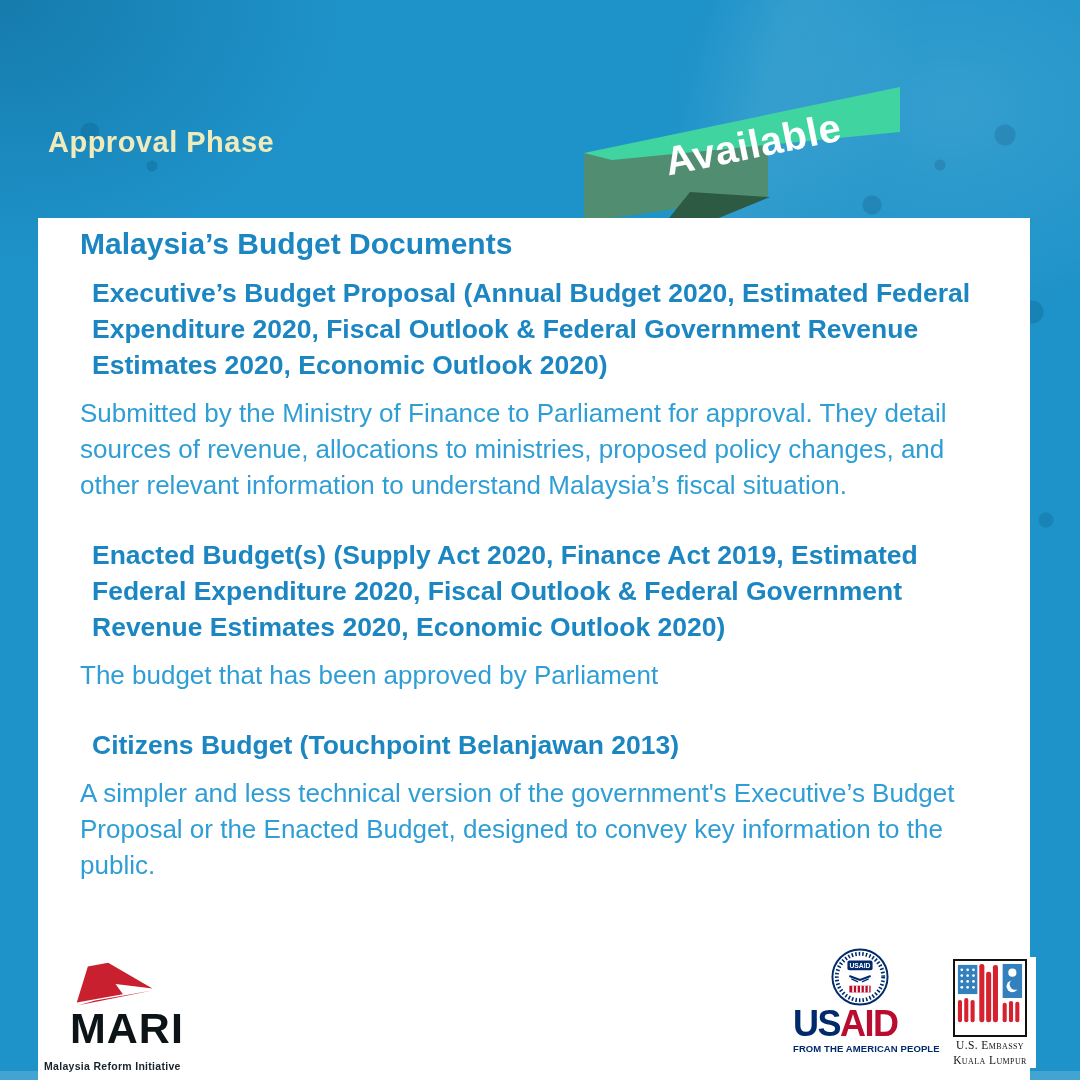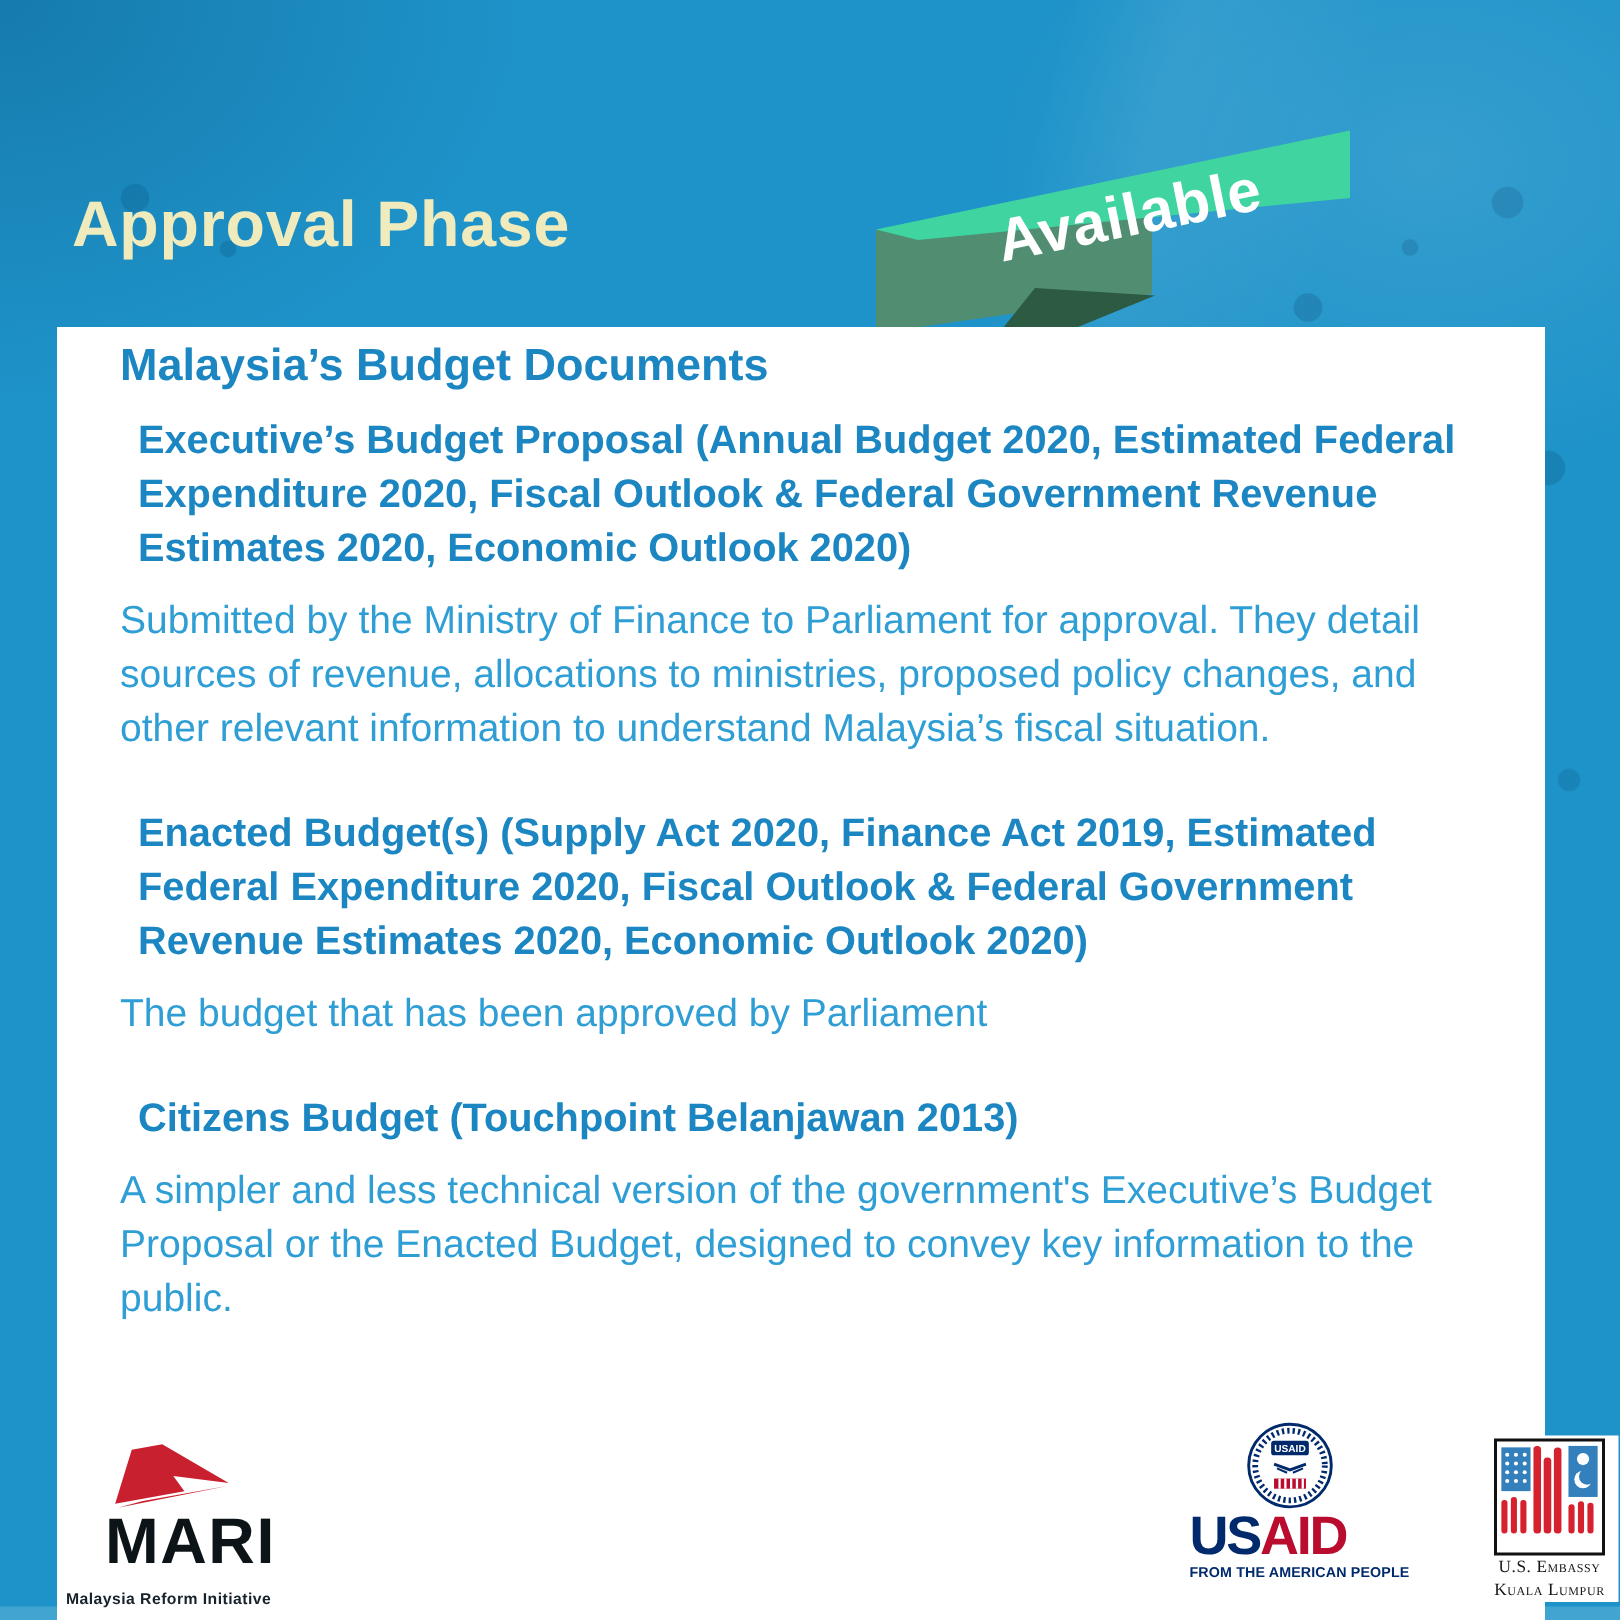--- a/index.html
+++ b/index.html
@@ -32,21 +32,21 @@
   }
   .bottom-strip{position:absolute;left:0;bottom:0;width:100%;height:9px;background:rgba(255,255,255,.16);}
 
   
   .ideas{position:absolute;left:36px;top:26px;color:#fff;}
   .ideas-row{display:flex;align-items:flex-start;gap:10px;}
   .ideas-word{font-family:"Liberation Serif",serif;font-size:47px;line-height:47px;letter-spacing:4px;font-weight:400;}
   .ideas-tagline{font-size:9px;font-weight:bold;letter-spacing:.25px;margin-top:6px;}
 
   
-  .page-title{position:absolute;left:48px;top:126px;font-size:43px;font-weight:bold;color:#f0ebbd;letter-spacing:.5px;}
+  .page-title{position:absolute;left:48px;top:126px;font-size:29px;font-weight:bold;color:#f0ebbd;letter-spacing:.5px;}
 
   
   .ribbon-svg{position:absolute;left:572px;top:80px;}
   .ribbon-label{
     position:absolute;left:610px;top:122px;width:286px;text-align:center;
     font-size:40px;font-weight:bold;color:#ffffff;letter-spacing:.5px;
     transform:rotate(-11.5deg);transform-origin:center center;
   }
 
   
@@ -64,21 +64,21 @@
   .mari-funding{font-size:8.5px;color:#55718b;margin-top:13px;letter-spacing:.2px;padding-left:36px;}
 
   
   .usaid{position:absolute;left:793px;top:948px;width:134px;text-align:left;}
   .usaid-seal{display:block;margin:0 auto;}
   .usaid-word{font-size:36px;font-weight:bold;letter-spacing:-1.5px;line-height:32px;margin-top:2px;}
   .usaid-us{color:#002a6c;} .usaid-aid{color:#ba0c2f;}
   .usaid-tagline{font-size:9.5px;font-weight:bold;color:#002a6c;margin-top:3px;letter-spacing:.1px;white-space:nowrap;}
 
   
-  .embassy{position:absolute;left:944px;top:957px;width:92px;height:111px;background:#ffffff;text-align:center;box-sizing:border-box;padding-top:2px;margin-left:43px;}
+  .embassy{position:absolute;left:944px;top:957px;width:92px;height:111px;background:#ffffff;text-align:center;box-sizing:border-box;padding-top:2px;}
   .embassy-frame{width:74px;height:78px;margin:0 auto;border:2px solid #111;box-sizing:border-box;}
   .embassy-line{font-family:"Liberation Serif",serif;font-variant:small-caps;font-size:11.5px;line-height:12.5px;color:#141414;letter-spacing:.4px;margin-top:2px;}
 </style>
 </head>
 <body>
 
 <div class="canvas">
 
 
   <div class="page-title">Approval Phase</div>

